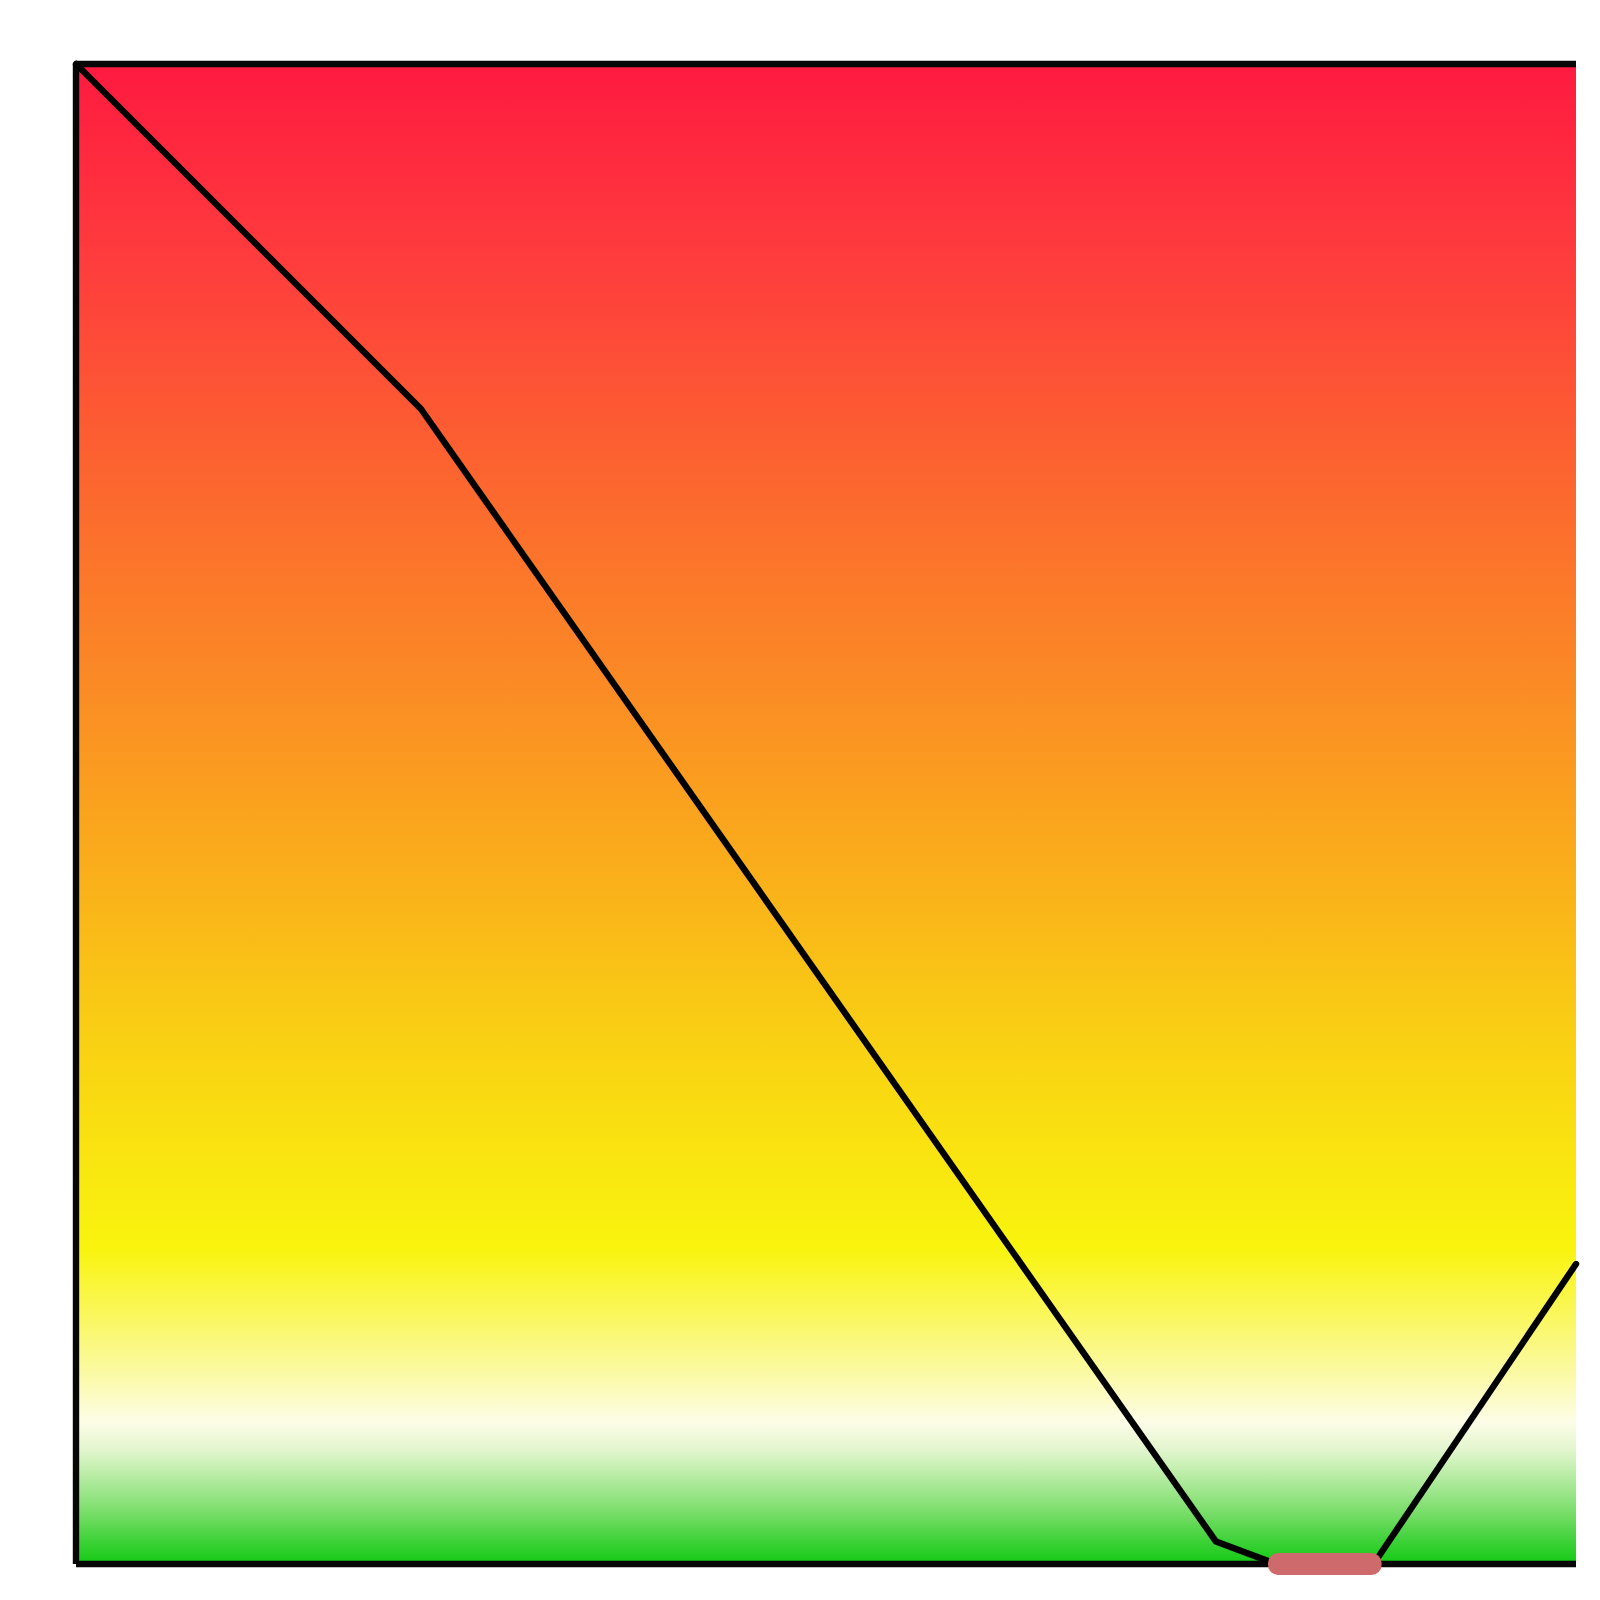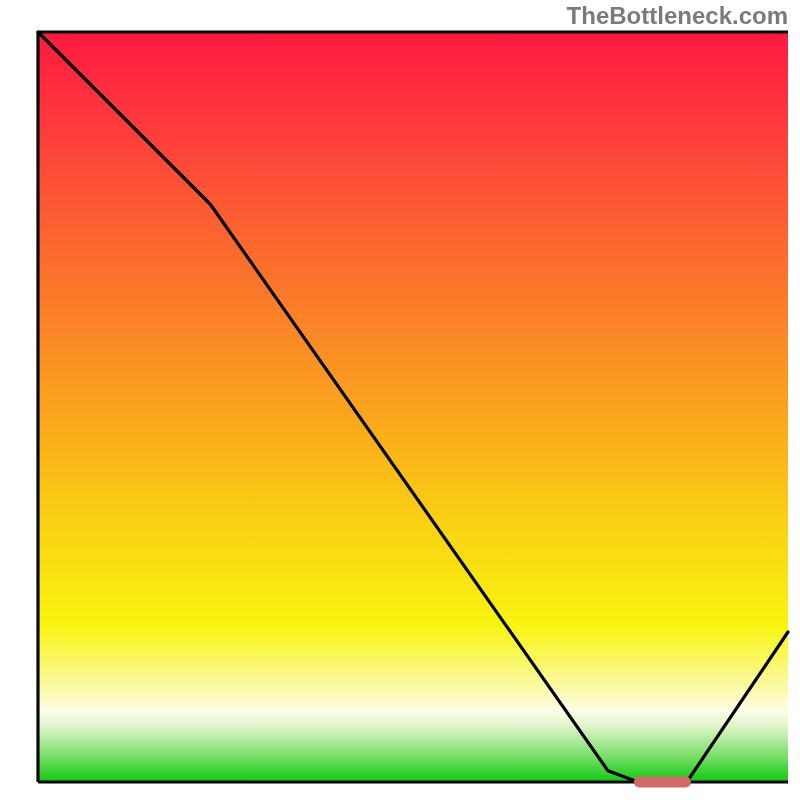--- a/index.html
+++ b/index.html
@@ -46,21 +46,20 @@
     stroke-linecap: round;
   }
   .marker {
     fill: #CE6A6B;
   }
 </style>
 </head>
 <body>
 <div class="canvas">
 
-<div class="watermark">TheBottleneck.com</div>
 
 <svg class="plot" viewBox="0 0 800 800" preserveAspectRatio="none">
   <defs>
     <linearGradient id="bg-grad" x1="0" y1="0" x2="0" y2="1">
 
     <stop offset="0%" stop-color="#FE1A40"></stop>
           <stop offset="13%" stop-color="#FE3C3D"></stop>
           <stop offset="27%" stop-color="#FC642F"></stop>
           <stop offset="40%" stop-color="#FB8726"></stop>
           <stop offset="53%" stop-color="#FAAC1B"></stop>

